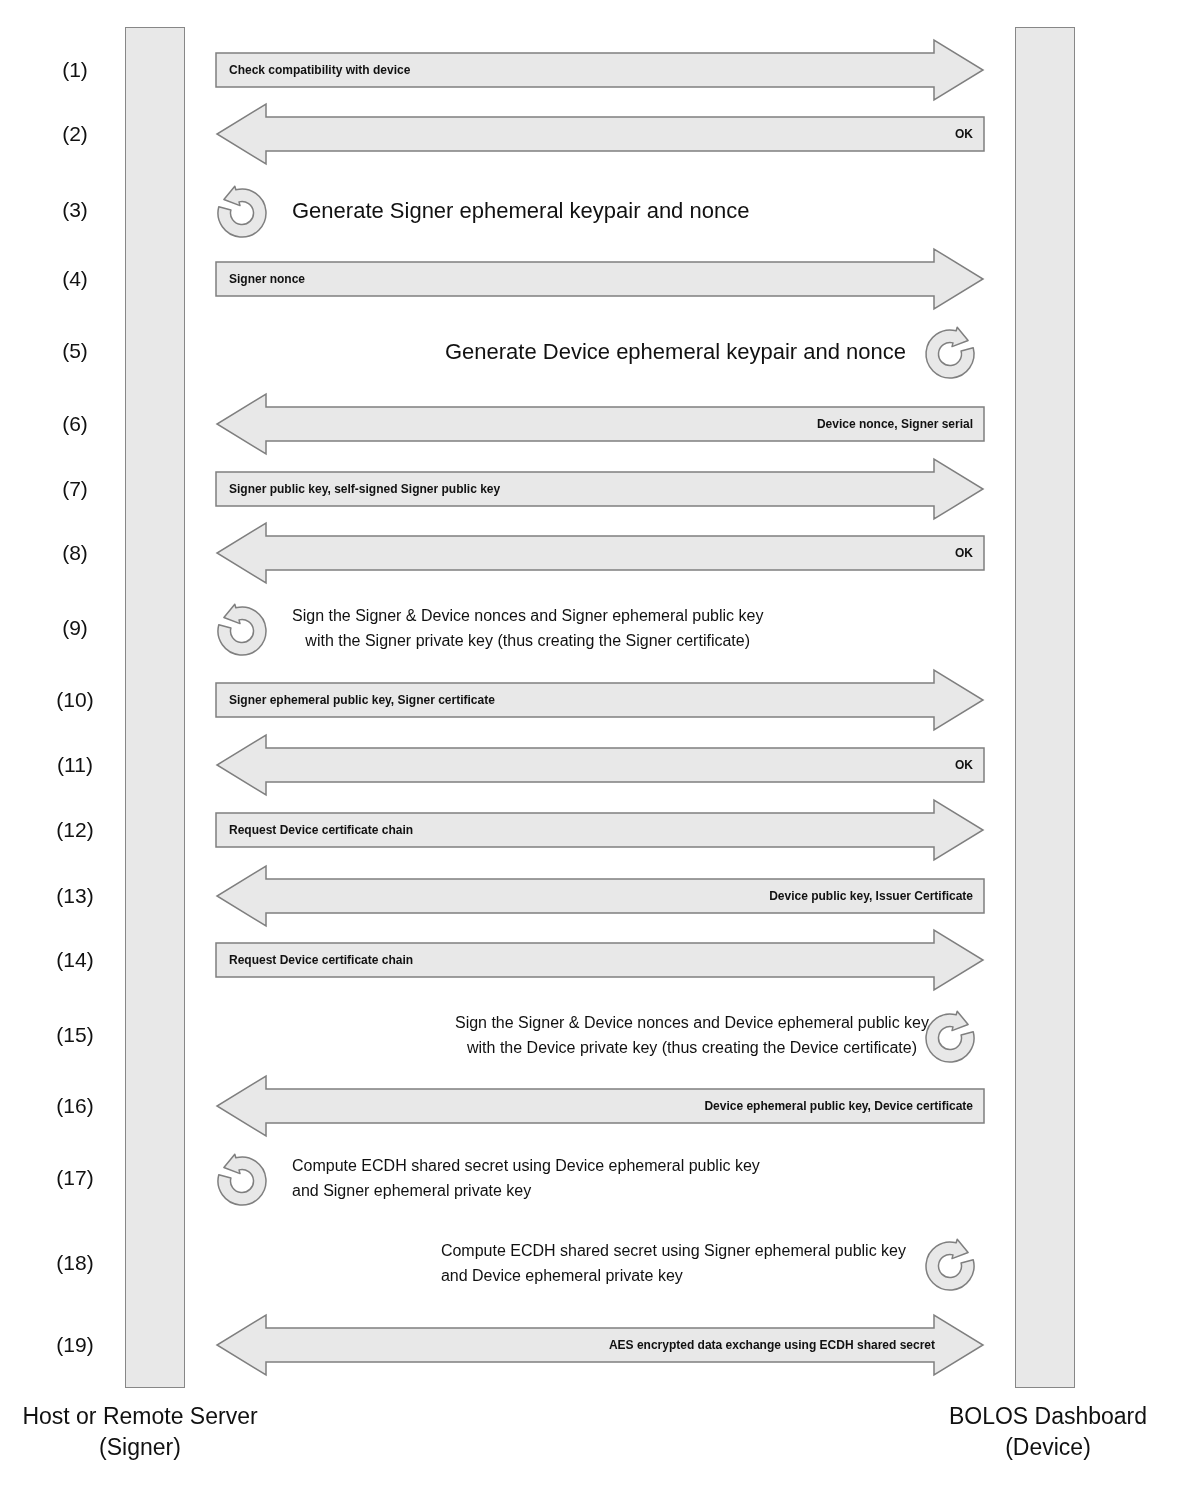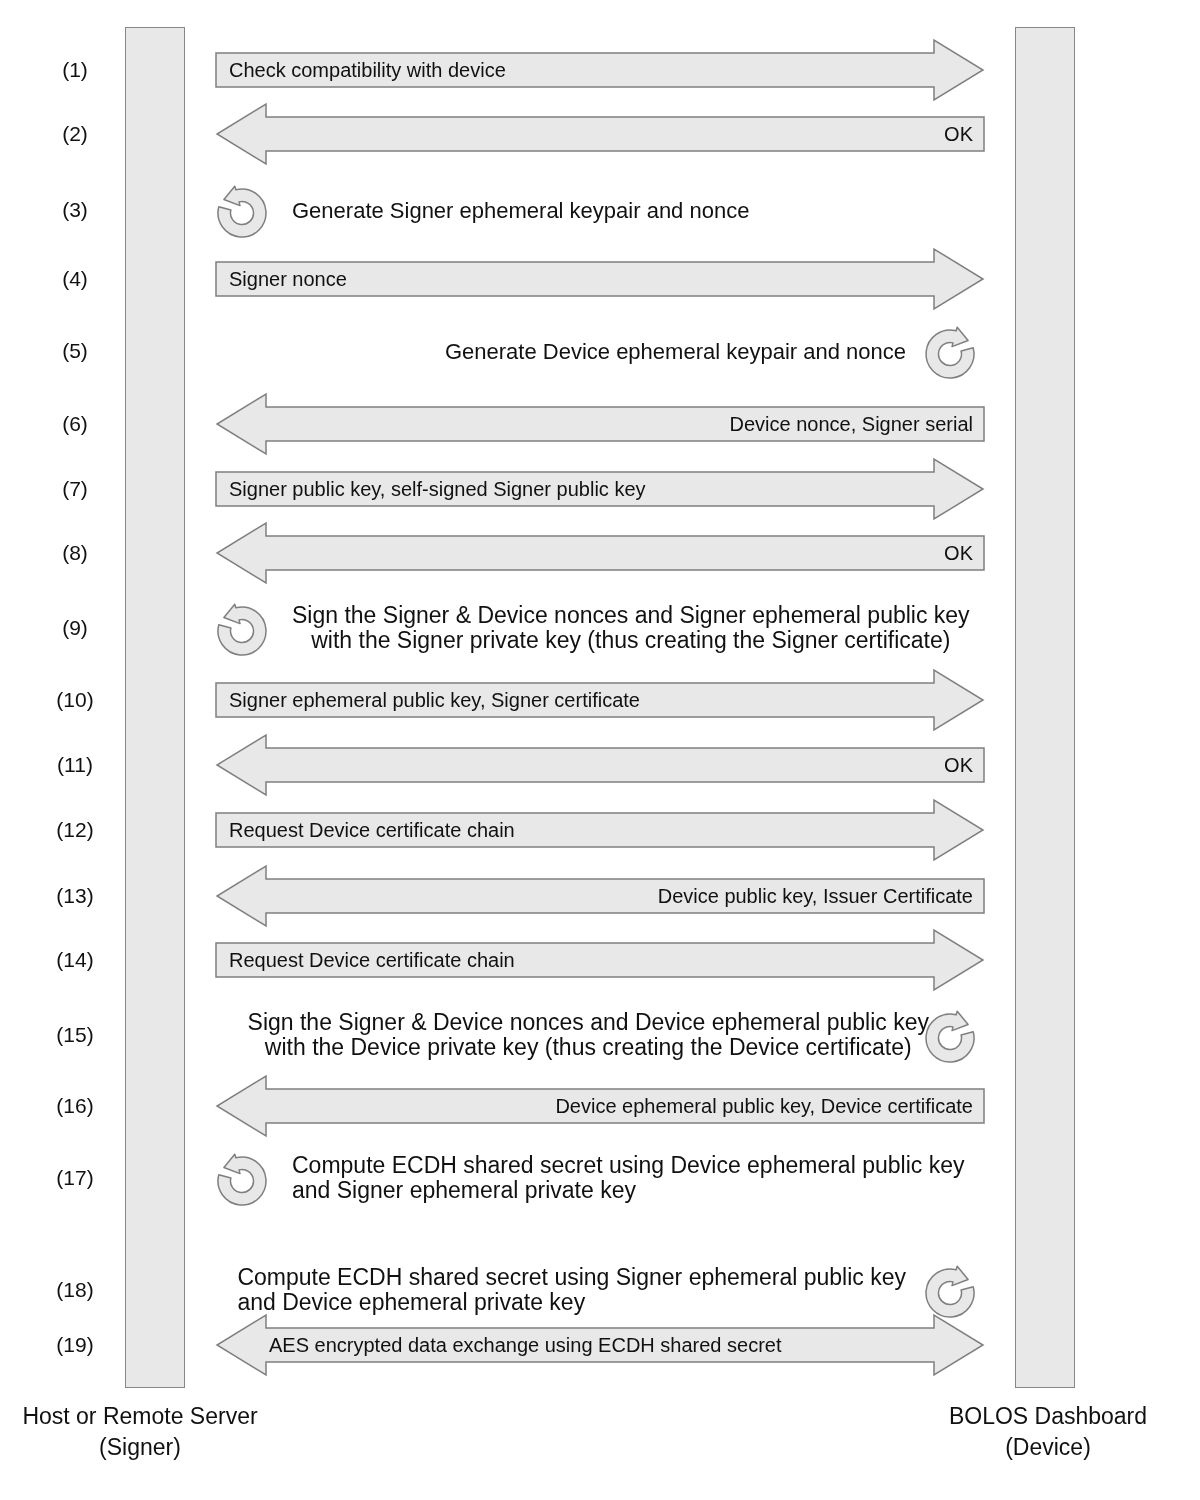--- a/index.html
+++ b/index.html
@@ -34,37 +34,37 @@
   }
 
   .arrow-svg { position: absolute; left: 215px; top: 0; }
   .arrow-svg polygon {
     fill: #e8e8e8; stroke: #7f7f7f; stroke-width: 1.5;
     stroke-linejoin: miter;
   }
 
   .alabel {
     position: absolute; top: 0; height: 64px;
-    line-height: 64px; font-size: 20px; white-space: nowrap;
+    line-height: 64px; font-size: 12px; white-space: nowrap; font-weight: bold;
   }
   .alabel.start  { left: 229px; }
   .alabel.end    { right: 227px; text-align: left; }
-  .alabel.center { left: 269px; right: 265px; text-align: left; }
+  .alabel.center { left: 262px; right: 265px; text-align: right; }
 
   .loop-svg { position: absolute; top: -1px; }
   .loop-svg.left  { left: 208px; }
   .loop-svg.right { left: 920px; transform: scaleX(-1); }
   .loop-svg path {
     fill: #e8e8e8; stroke: #7f7f7f; stroke-width: 1.5;
     stroke-linejoin: round;
   }
 
   .ltext {
     position: absolute; top: 50%; transform: translateY(-50%);
-    font-size: 23px; line-height: 25px; white-space: nowrap;
+    font-size: 16px; line-height: 25px; white-space: nowrap;
   }
   .ltext.big { font-size: 22px; }
   .ltext.from-left  { left: 292px; }
   .ltext.from-right { right: 294px; }
   .ta-l { text-align: left; }
   .ta-c { text-align: center; }
   .ta-r { text-align: left; }
 
   .actor {
     position: absolute; top: 1401px;
@@ -206,21 +206,21 @@
       <div class="row" style="top: 1146px;">
         <div class="num">(17)</div>
         <svg width="64" height="68" viewBox="0 0 64 68" class="loop-svg left">
           <path d="M 10.8 29.8 A 24 24 0 1 0 27.8 12.8 L 26.8 9.2 L 15.9 22.5 L 32.0 28.6 L 31.0 24.9 A 11.5 11.5 0 1 1 22.9 33.0 Z"></path>
         </svg>
         <div class="ltext from-left ta-l">
           <div>Compute ECDH shared secret using Device ephemeral public key</div>
           <div>and Signer ephemeral private key</div>
         </div>
       </div>
-      <div class="row" style="top: 1258px; text-decoration: underline;">
+      <div class="row" style="top: 1231px; text-decoration: underline;">
         <div class="num">(18)</div>
         <svg width="64" height="68" viewBox="0 0 64 68" class="loop-svg right">
           <path d="M 10.8 29.8 A 24 24 0 1 0 27.8 12.8 L 26.8 9.2 L 15.9 22.5 L 32.0 28.6 L 31.0 24.9 A 11.5 11.5 0 1 1 22.9 33.0 Z"></path>
         </svg>
         <div class="ltext from-right ta-r">
           <div>Compute ECDH shared secret using Signer ephemeral public key</div>
           <div>and Device ephemeral private key</div>
         </div>
       </div>
       <div class="row" style="top: 1313px;">

